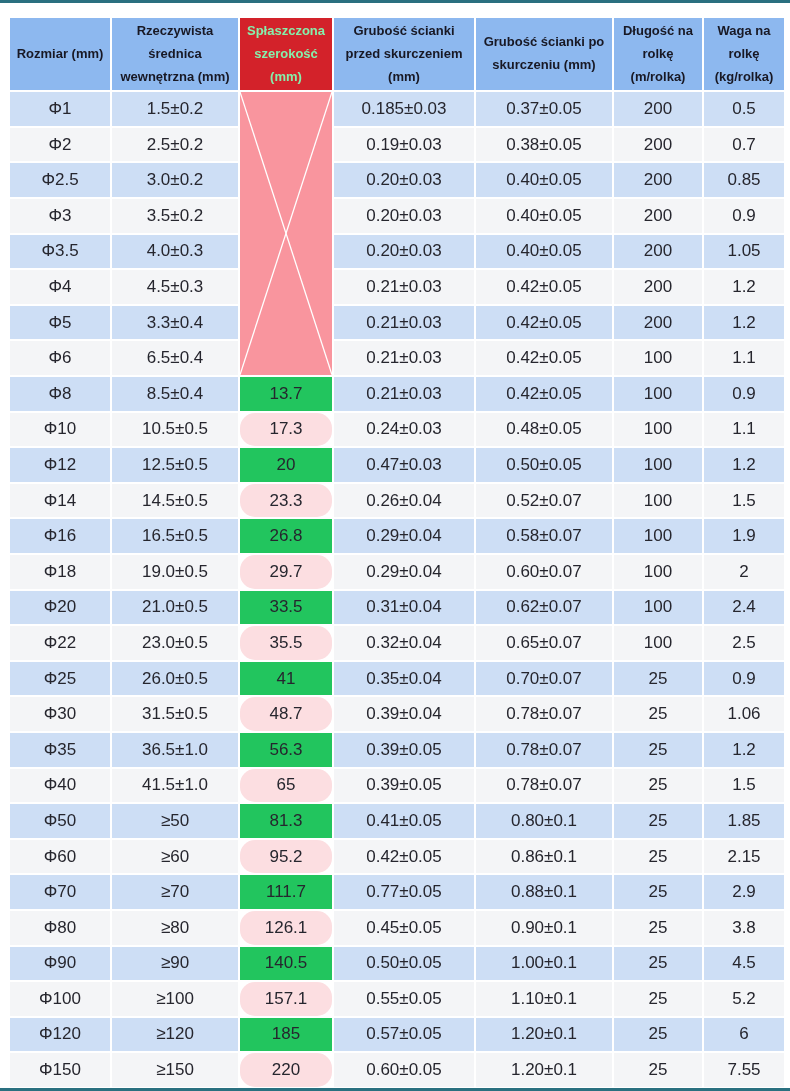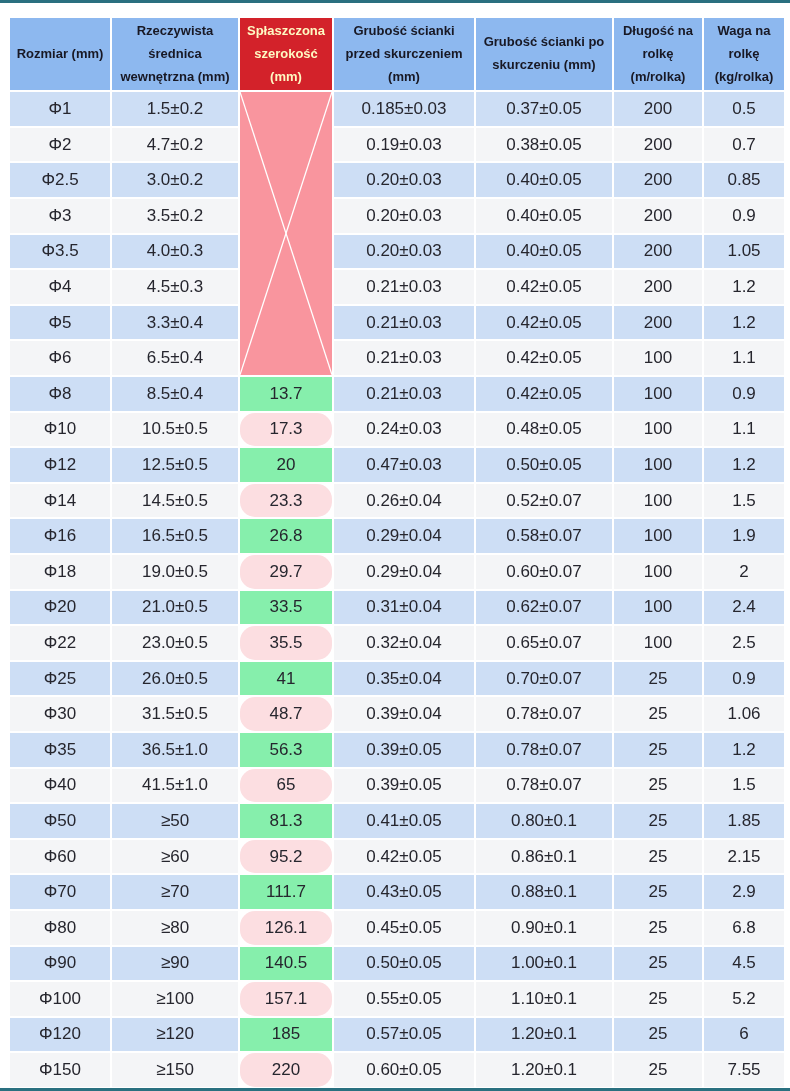--- a/index.html
+++ b/index.html
@@ -39,38 +39,38 @@
     font-size: 13px;
     font-weight: bold;
     line-height: 1.75;
     height: 58px;
     padding: 2px 3px;
     text-align: center;
     vertical-align: middle;
   }
   th.red-header {
     background: #d3222a;
-    color: #fef9c3;
+    color: #86efac;
   }
   td.cell {
     height: 33.6px;
     padding: 0 2px;
     text-align: center;
     vertical-align: middle;
     font-size: 17px;
     color: #26262e;
     white-space: nowrap;
     overflow: hidden;
   }
   tr.row-blue  td.cell { background: #cddef5; }
   tr.row-white td.cell { background: #f4f5f7; }
 
   td.cell.pink-dark  { background: #f8959e; }
   td.cell.pink-light { background: #fcdee1; border-radius: 15px; }
-  tr.row-blue  td.cell.pink-dark  { background: #86efac; }
+  tr.row-blue  td.cell.pink-dark  { background: #22c55e; }
   tr.row-white td.cell.pink-light { background: #fcdee1; }
 
   td.flat-merged {
     background: #f9959e !important;
     position: relative;
     padding: 0;
   }
   .x-mark {
     position: absolute; top: 0; left: 0;
     width: 100%; height: 100%;
@@ -118,21 +118,21 @@
               <line x1="100" y1="0" x2="0" y2="100" vector-effect="non-scaling-stroke"></line>
             </svg>
           </td>
           <td class="cell">0.185±0.03</td>
           <td class="cell">0.37±0.05</td>
           <td class="cell">200</td>
           <td class="cell">0.5</td>
         </tr>
         <tr class="row-white">
           <td class="cell">Φ2</td>
-          <td class="cell">4.7±0.2</td>
+          <td class="cell">2.5±0.2</td>
           <td class="cell">0.19±0.03</td>
           <td class="cell">0.38±0.05</td>
           <td class="cell">200</td>
           <td class="cell">0.7</td>
         </tr>
         <tr class="row-blue">
           <td class="cell">Φ2.5</td>
           <td class="cell">3.0±0.2</td>
           <td class="cell">0.20±0.03</td>
           <td class="cell">0.40±0.05</td>
@@ -302,33 +302,33 @@
           <td class="cell pink-light">95.2</td>
           <td class="cell">0.42±0.05</td>
           <td class="cell">0.86±0.1</td>
           <td class="cell">25</td>
           <td class="cell">2.15</td>
         </tr>
         <tr class="row-blue">
           <td class="cell">Φ70</td>
           <td class="cell">≥70</td>
           <td class="cell pink-dark">111.7</td>
-          <td class="cell">0.43±0.05</td>
+          <td class="cell">0.77±0.05</td>
           <td class="cell">0.88±0.1</td>
           <td class="cell">25</td>
           <td class="cell">2.9</td>
         </tr>
         <tr class="row-white">
           <td class="cell">Φ80</td>
           <td class="cell">≥80</td>
           <td class="cell pink-light">126.1</td>
           <td class="cell">0.45±0.05</td>
           <td class="cell">0.90±0.1</td>
           <td class="cell">25</td>
-          <td class="cell">6.8</td>
+          <td class="cell">3.8</td>
         </tr>
         <tr class="row-blue">
           <td class="cell">Φ90</td>
           <td class="cell">≥90</td>
           <td class="cell pink-dark">140.5</td>
           <td class="cell">0.50±0.05</td>
           <td class="cell">1.00±0.1</td>
           <td class="cell">25</td>
           <td class="cell">4.5</td>
         </tr>

